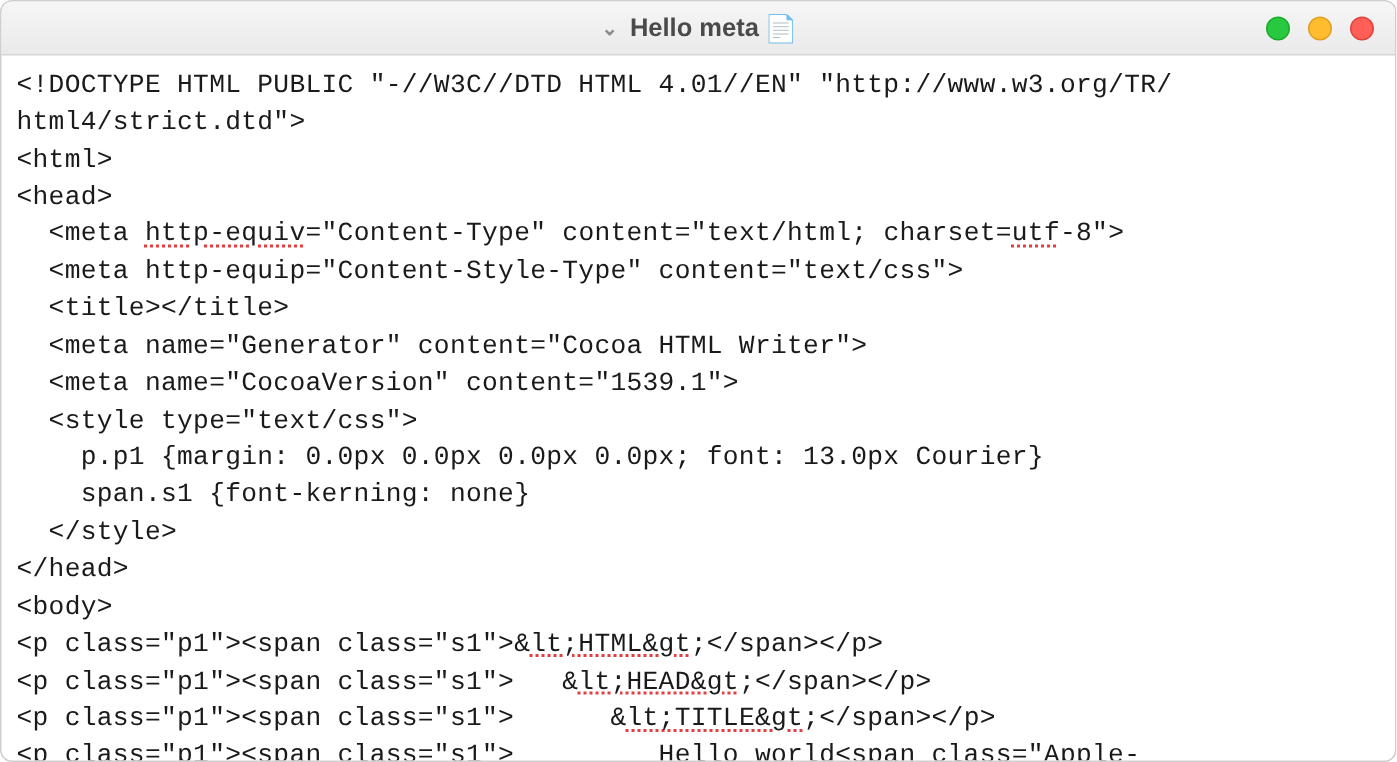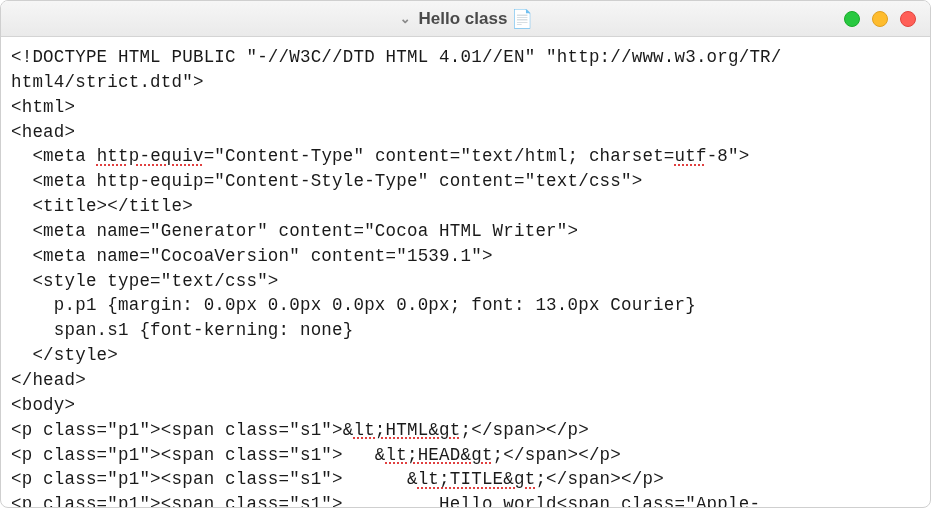--- a/index.html
+++ b/index.html
@@ -92,21 +92,21 @@
       text-underline-offset: 3px;
     }
   </style>
 </head>
 <body>
 
 <div class="window">
   <div class="titlebar">
     <div class="title-wrap">
       <span class="chevron">⌄</span>
-      <span>Hello class</span>
+      <span>Hello meta</span>
       <span class="docicon">📄</span>
     </div>
     <div class="traffic">
       <div class="tl green"></div>
       <div class="tl yellow"></div>
       <div class="tl red"></div>
     </div>
   </div>
   <div class="content"><span>&lt;!DOCTYPE HTML PUBLIC "-//W3C//DTD HTML 4.01//EN" "http://www.w3.org/TR/</span>
 <span>html4/strict.dtd"&gt;</span>

